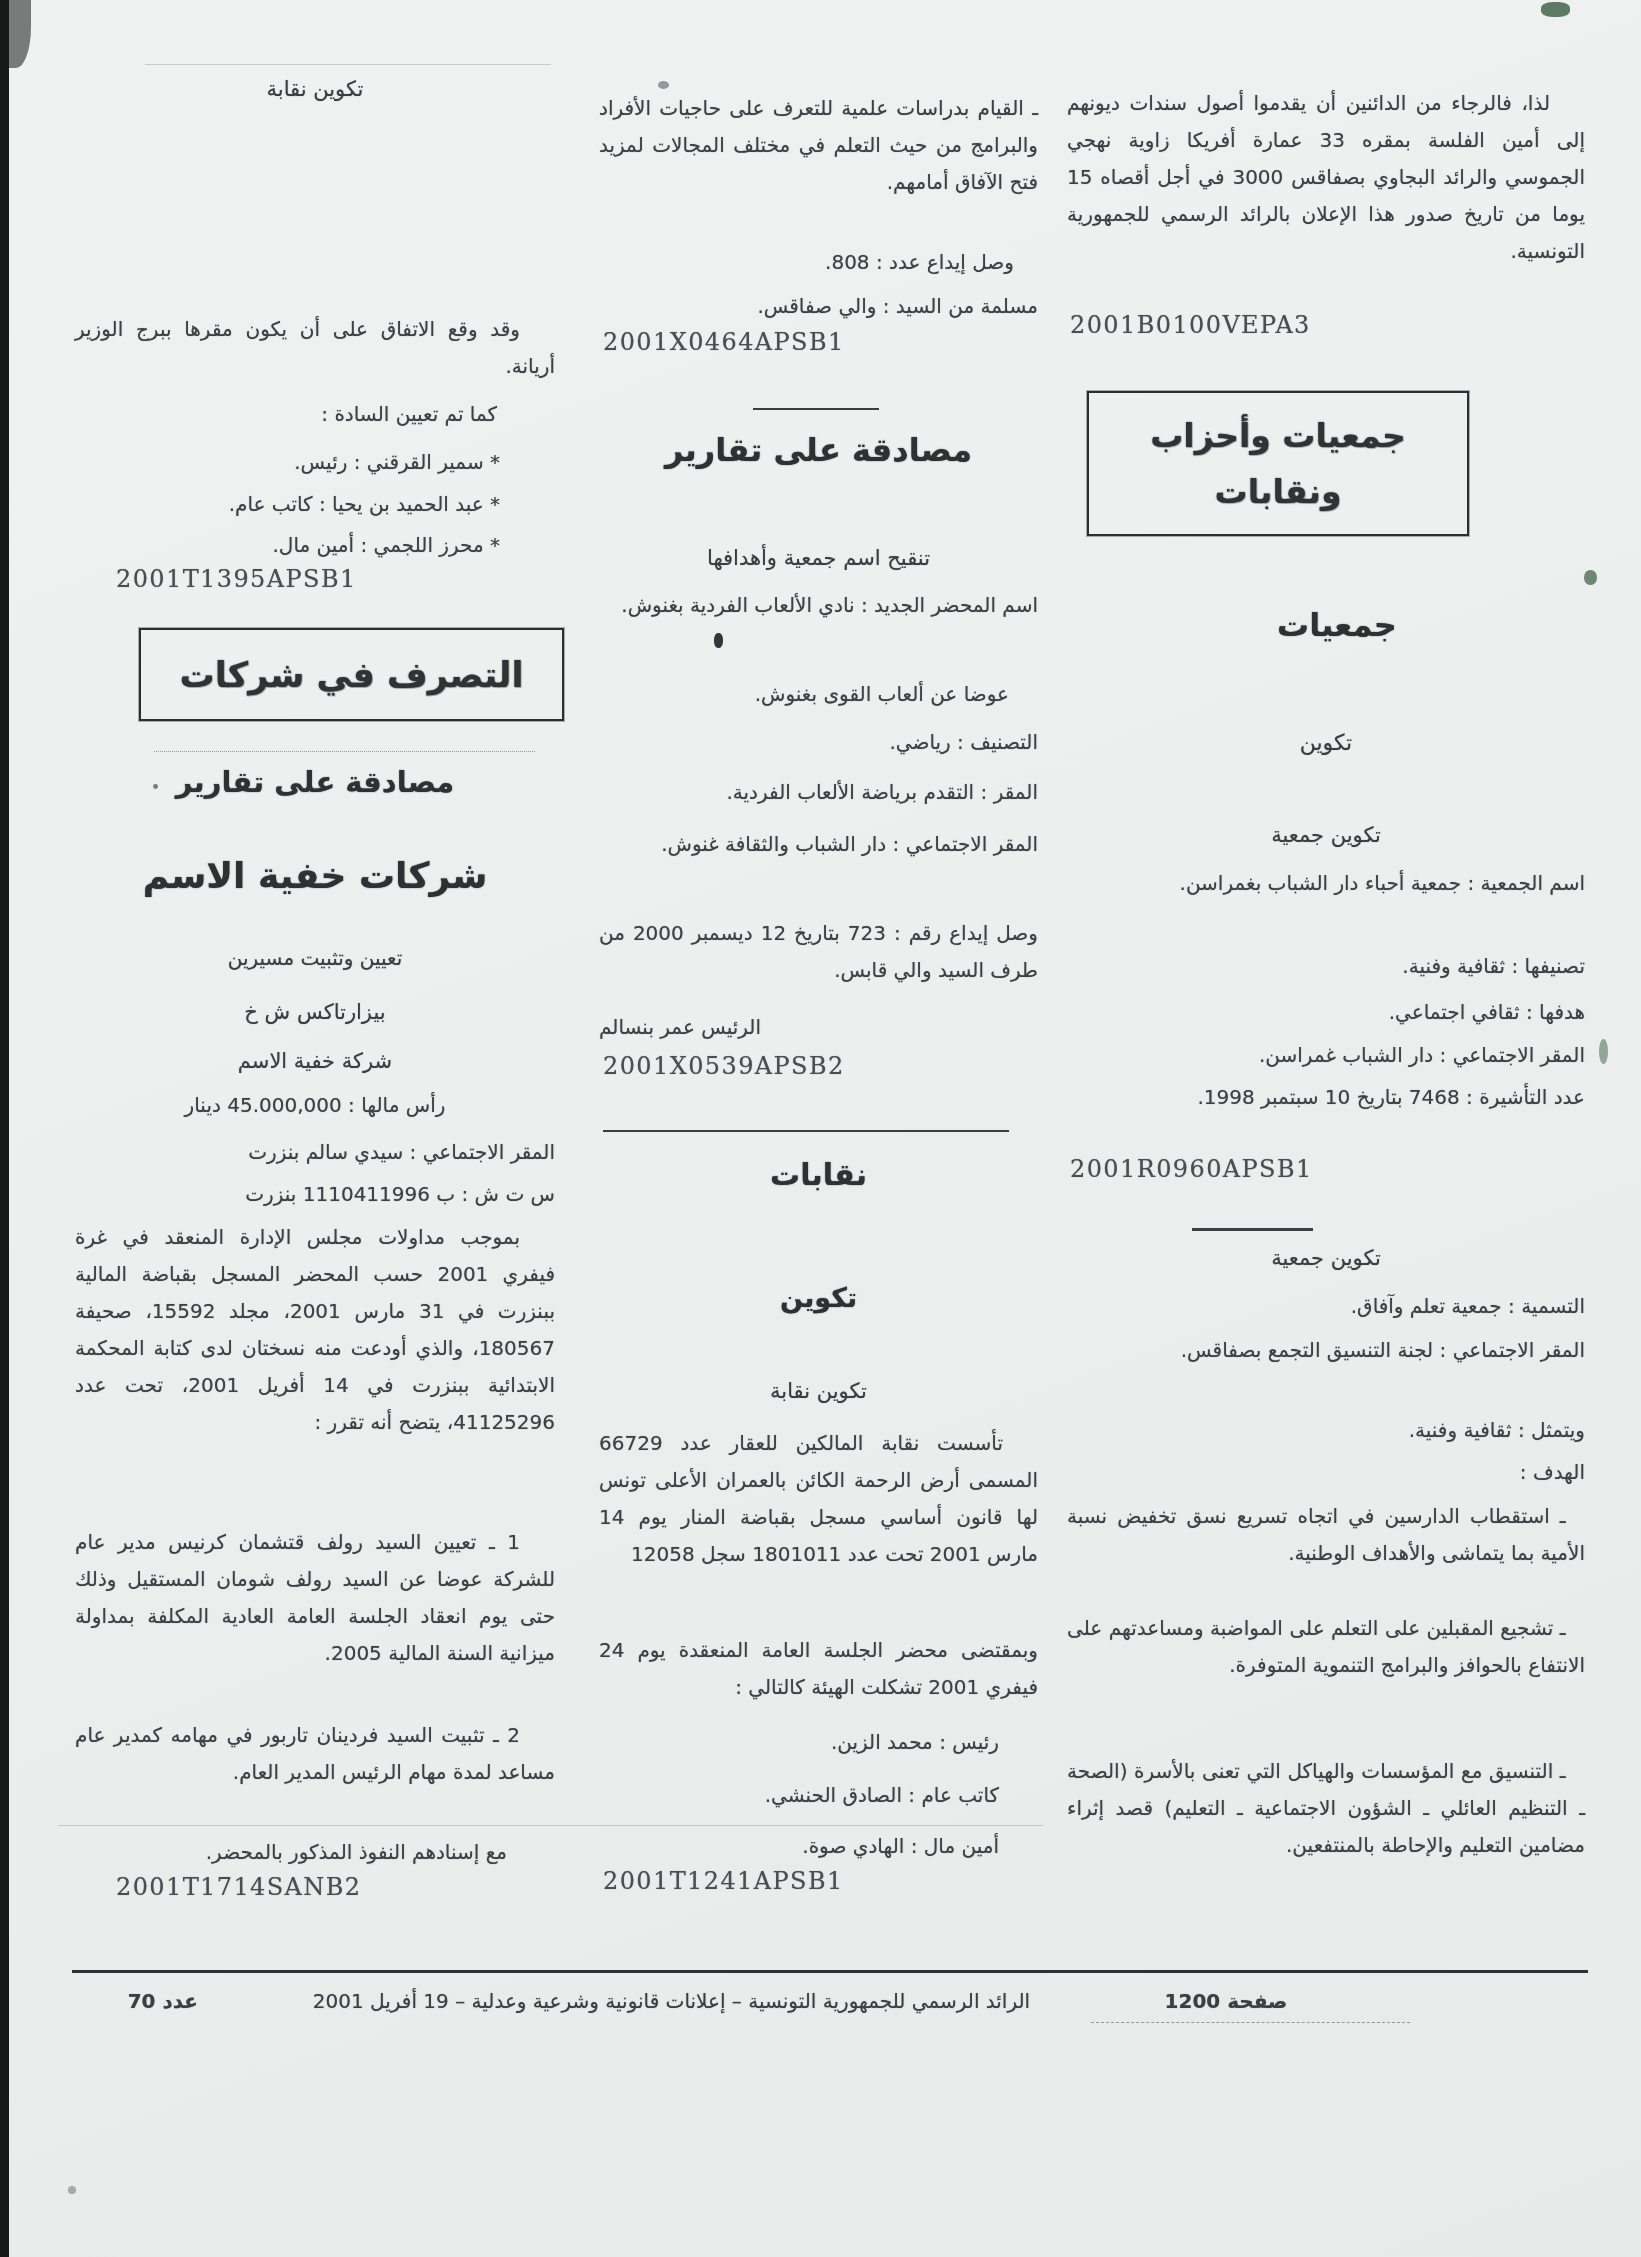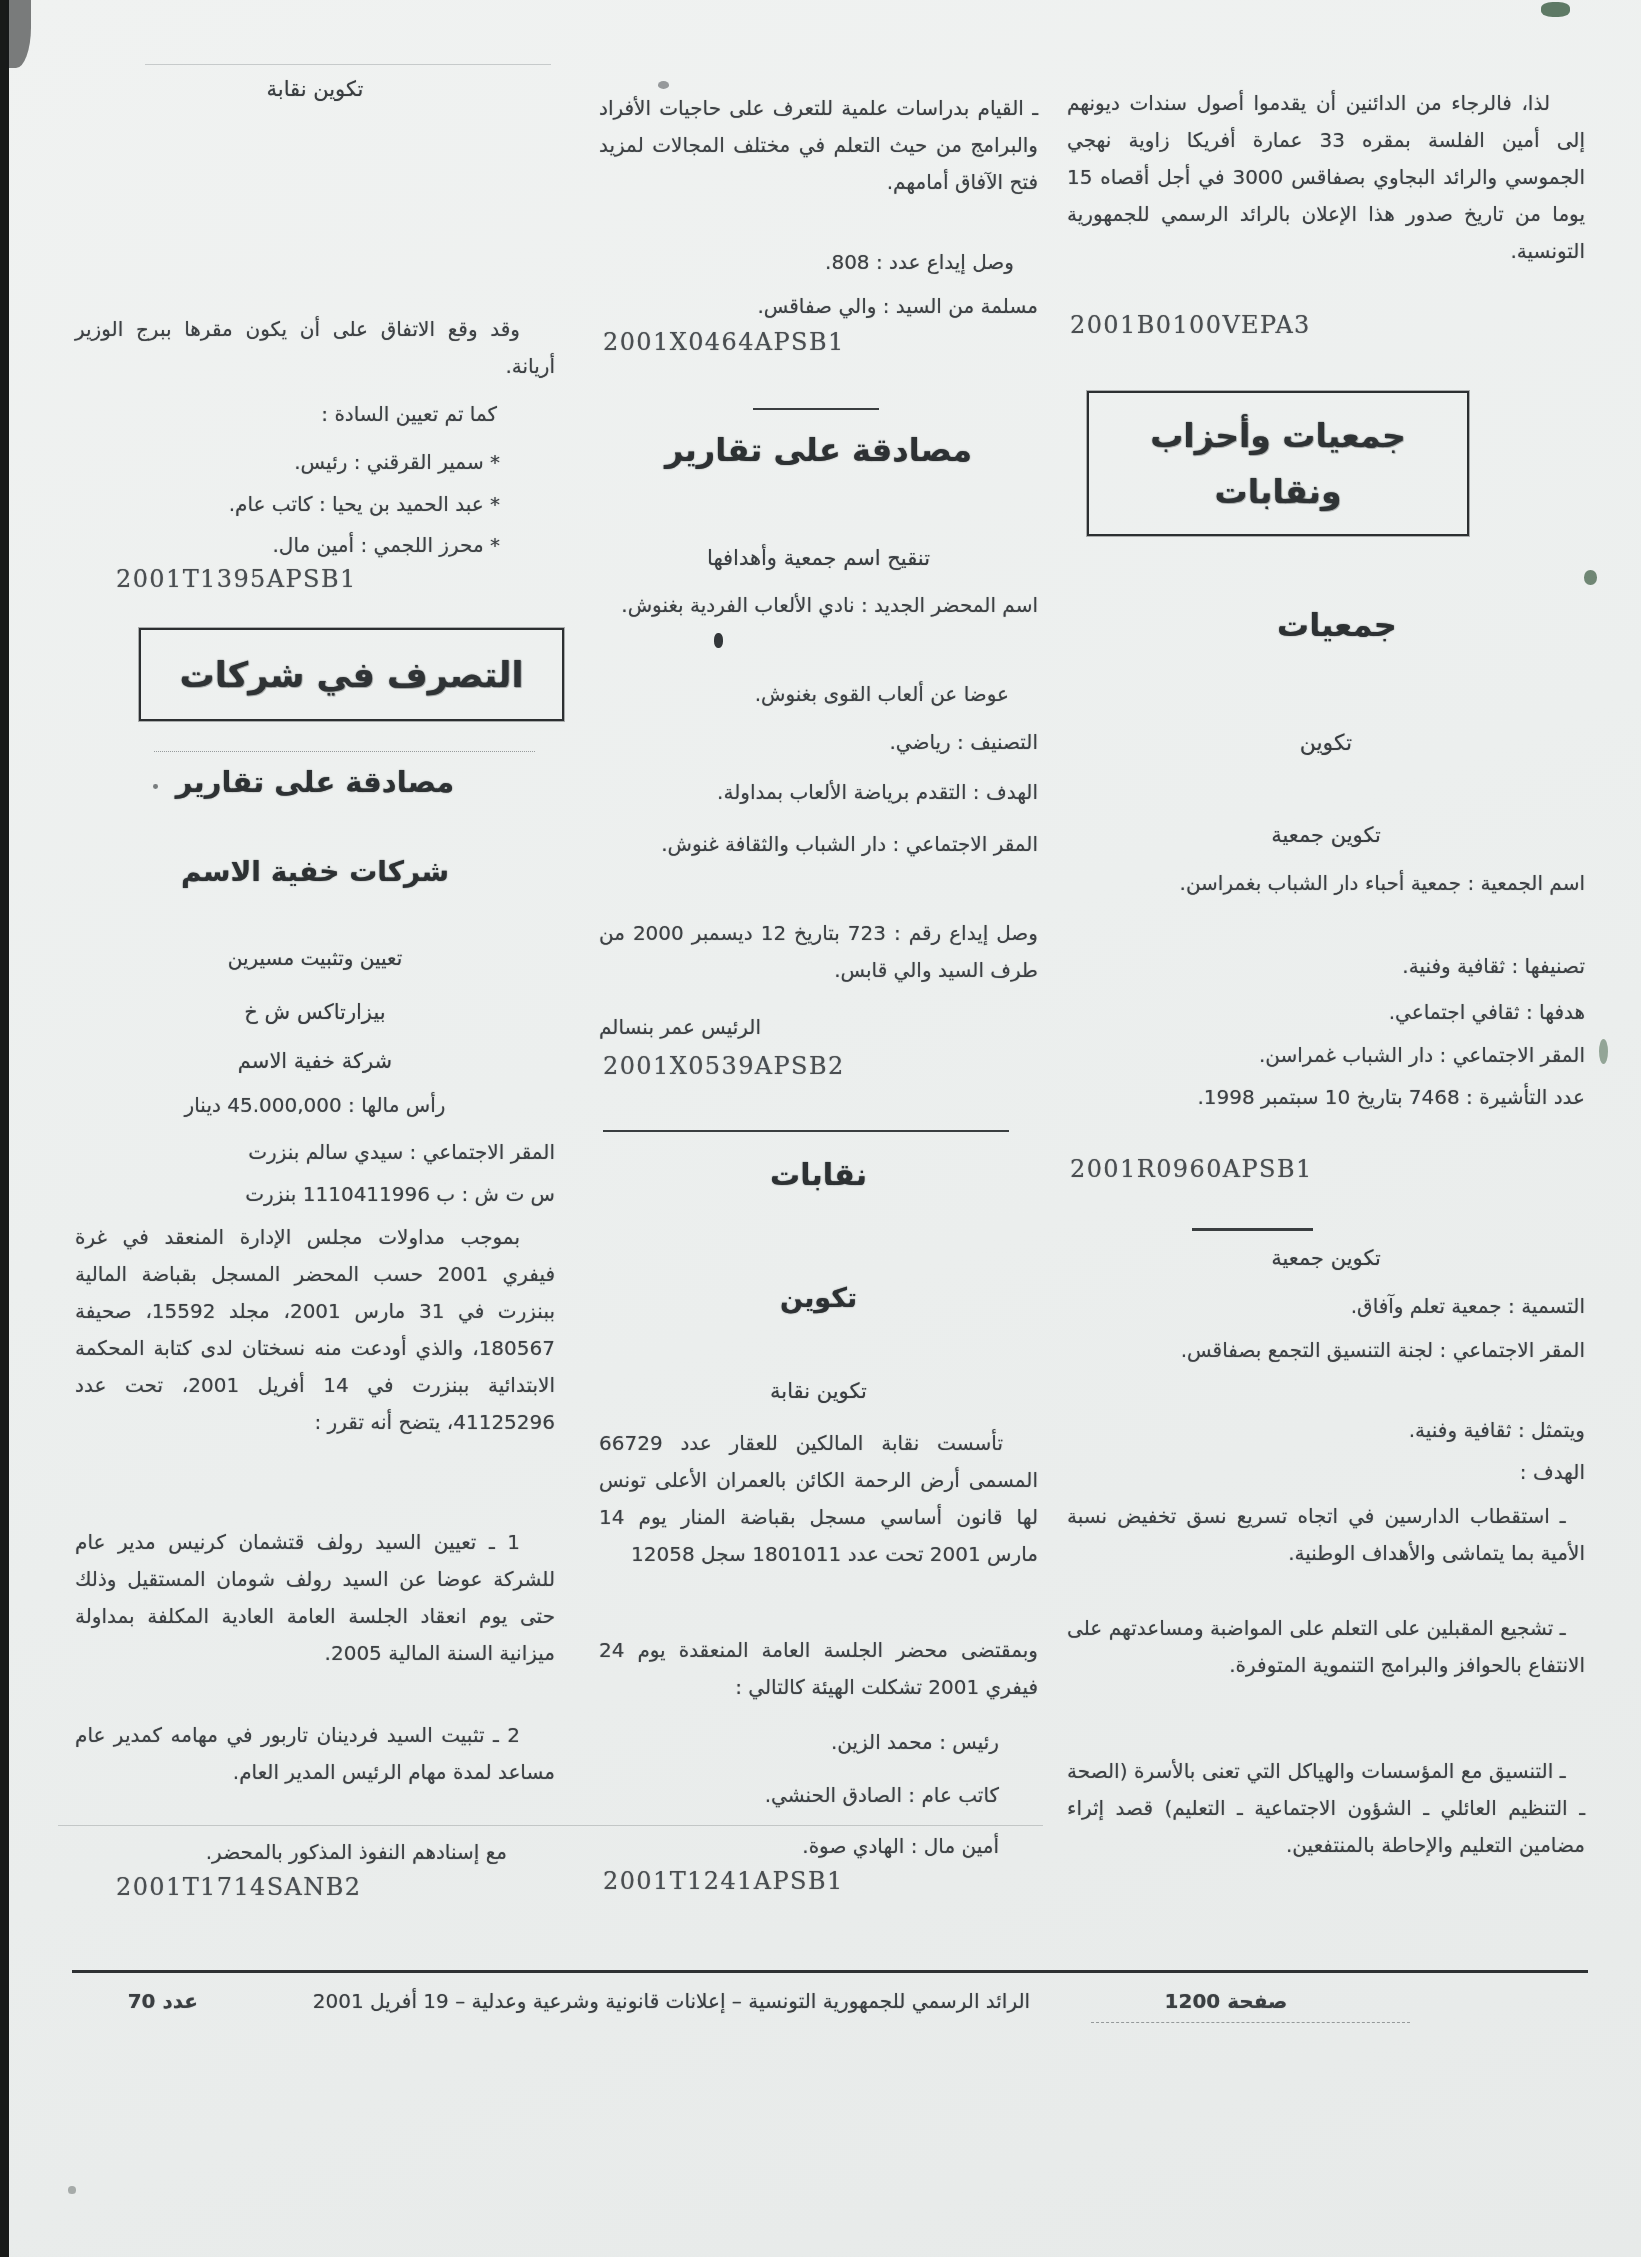--- a/index.html
+++ b/index.html
@@ -72,21 +72,21 @@
   <div class="blk" style="left:75px;top:486px;width:454px;text-align:right;text-indent:29px;">* عبد الحميد بن يحيا : كاتب عام.</div>
   <div class="blk" style="left:75px;top:527px;width:454px;text-align:right;text-indent:29px;">* محرز اللجمي : أمين مال.</div>
   <div class="ref" style="left:116px;top:565px;">2001T1395APSB1</div>
 
   <div class="hbox" style="left:121px;top:628px;width:421px;height:89px;font-size:35px;">
     <span>التصرف في شركات</span>
   </div>
 
   <div class="sep-faint" style="left:154px;top:751px;width:381px;"></div>
   <div class="h-big" style="left:75px;top:765px;width:480px;font-size:29px;">مصادقة على تقارير</div>
-  <div class="h-big" style="left:75px;top:855px;width:480px;font-size:28px;">شركات خفية الاسم</div>
+  <div class="h-big" style="left:75px;top:855px;width:480px;font-size:36px;">شركات خفية الاسم</div>
 
   <div class="h-small" style="left:75px;top:946px;width:480px;font-size:20px;">تعيين وتثبيت مسيرين</div>
   <div class="h-small" style="left:75px;top:1000px;width:480px;">بيزارتاكس ش خ</div>
   <div class="h-small" style="left:75px;top:1049px;width:480px;">شركة خفية الاسم</div>
   <div class="blk" style="left:75px;top:1087px;width:480px;text-align:center;">رأس مالها : 45.000,000 دينار</div>
   <div class="blk" style="left:75px;top:1134px;width:480px;">المقر الاجتماعي : سيدي سالم بنزرت</div>
   <div class="blk" style="left:75px;top:1176px;width:480px;">س ت ش : ب 1110411996 بنزرت</div>
   <div class="blk indent" style="left:75px;top:1219px;width:480px;">بموجب مداولات مجلس الإدارة المنعقد في غرة فيفري 2001 حسب المحضر المسجل بقباضة المالية ببنزرت في 31 مارس 2001، مجلد 15592، صحيفة 180567، والذي أودعت منه نسختان لدى كتابة المحكمة الابتدائية ببنزرت في 14 أفريل 2001، تحت عدد 41125296، يتضح أنه تقرر :</div>
   <div class="blk indent" style="left:75px;top:1524px;width:480px;">1 ـ تعيين السيد رولف قتشمان كرنيس مدير عام للشركة عوضا عن السيد رولف شومان المستقيل وذلك حتى يوم انعقاد الجلسة العامة العادية المكلفة بمداولة ميزانية السنة المالية 2005.</div>
   <div class="blk indent" style="left:75px;top:1717px;width:480px;">2 ـ تثبيت السيد فردينان تاربور في مهامه كمدير عام مساعد لمدة مهام الرئيس المدير العام.</div>
@@ -97,21 +97,21 @@
   <div class="blk" style="left:599px;top:244px;width:415px;">وصل إيداع عدد : 808.</div>
   <div class="blk" style="left:599px;top:288px;width:439px;">مسلمة من السيد : والي صفاقس.</div>
   <div class="ref" style="left:603px;top:328px;">2001X0464APSB1</div>
 
   <div class="sep" style="left:753px;top:408px;width:126px;"></div>
   <div class="h-big" style="left:599px;top:427px;width:439px;font-size:32px;line-height:46px;">مصادقة على تقارير</div>
   <div class="h-small" style="left:599px;top:546px;width:439px;">تنقيح اسم جمعية وأهدافها</div>
   <div class="blk" style="left:599px;top:587px;width:439px;">اسم المحضر الجديد : نادي الألعاب الفردية بغنوش.</div>
   <div class="blk" style="left:599px;top:676px;width:439px;text-align:right;text-indent:29px;">عوضا عن ألعاب القوى بغنوش.</div>
   <div class="blk" style="left:599px;top:724px;width:439px;">التصنيف : رياضي.</div>
-  <div class="blk" style="left:599px;top:774px;width:439px;">الهدف : التقدم برياضة الألعاب بمداولة.</div>
+  <div class="blk" style="left:599px;top:774px;width:439px;">المقر : التقدم برياضة الألعاب الفردية.</div>
   <div class="blk" style="left:599px;top:826px;width:439px;">المقر الاجتماعي : دار الشباب والثقافة غنوش.</div>
   <div class="blk" style="left:599px;top:915px;width:439px;">وصل إيداع رقم : 723 بتاريخ 12 ديسمبر 2000 من طرف السيد والي قابس.</div>
   <div class="blk alignleft" style="left:599px;top:1009px;width:290px;">الرئيس عمر بنسالم</div>
   <div class="ref" style="left:603px;top:1052px;">2001X0539APSB2</div>
 
   <div class="sep" style="left:603px;top:1130px;width:406px;"></div>
   <div class="h-big" style="left:599px;top:1157px;width:439px;font-size:30px;">نقابات</div>
   <div class="h-big" style="left:599px;top:1282px;width:439px;font-size:27px;">تكوين</div>
   <div class="h-small" style="left:599px;top:1379px;width:439px;">تكوين نقابة</div>
   <div class="blk indent" style="left:599px;top:1425px;width:439px;">تأسست نقابة المالكين للعقار عدد 66729 المسمى أرض الرحمة الكائن بالعمران الأعلى تونس لها قانون أساسي مسجل بقباضة المنار يوم 14 مارس 2001 تحت عدد 1801011 سجل 12058</div>

